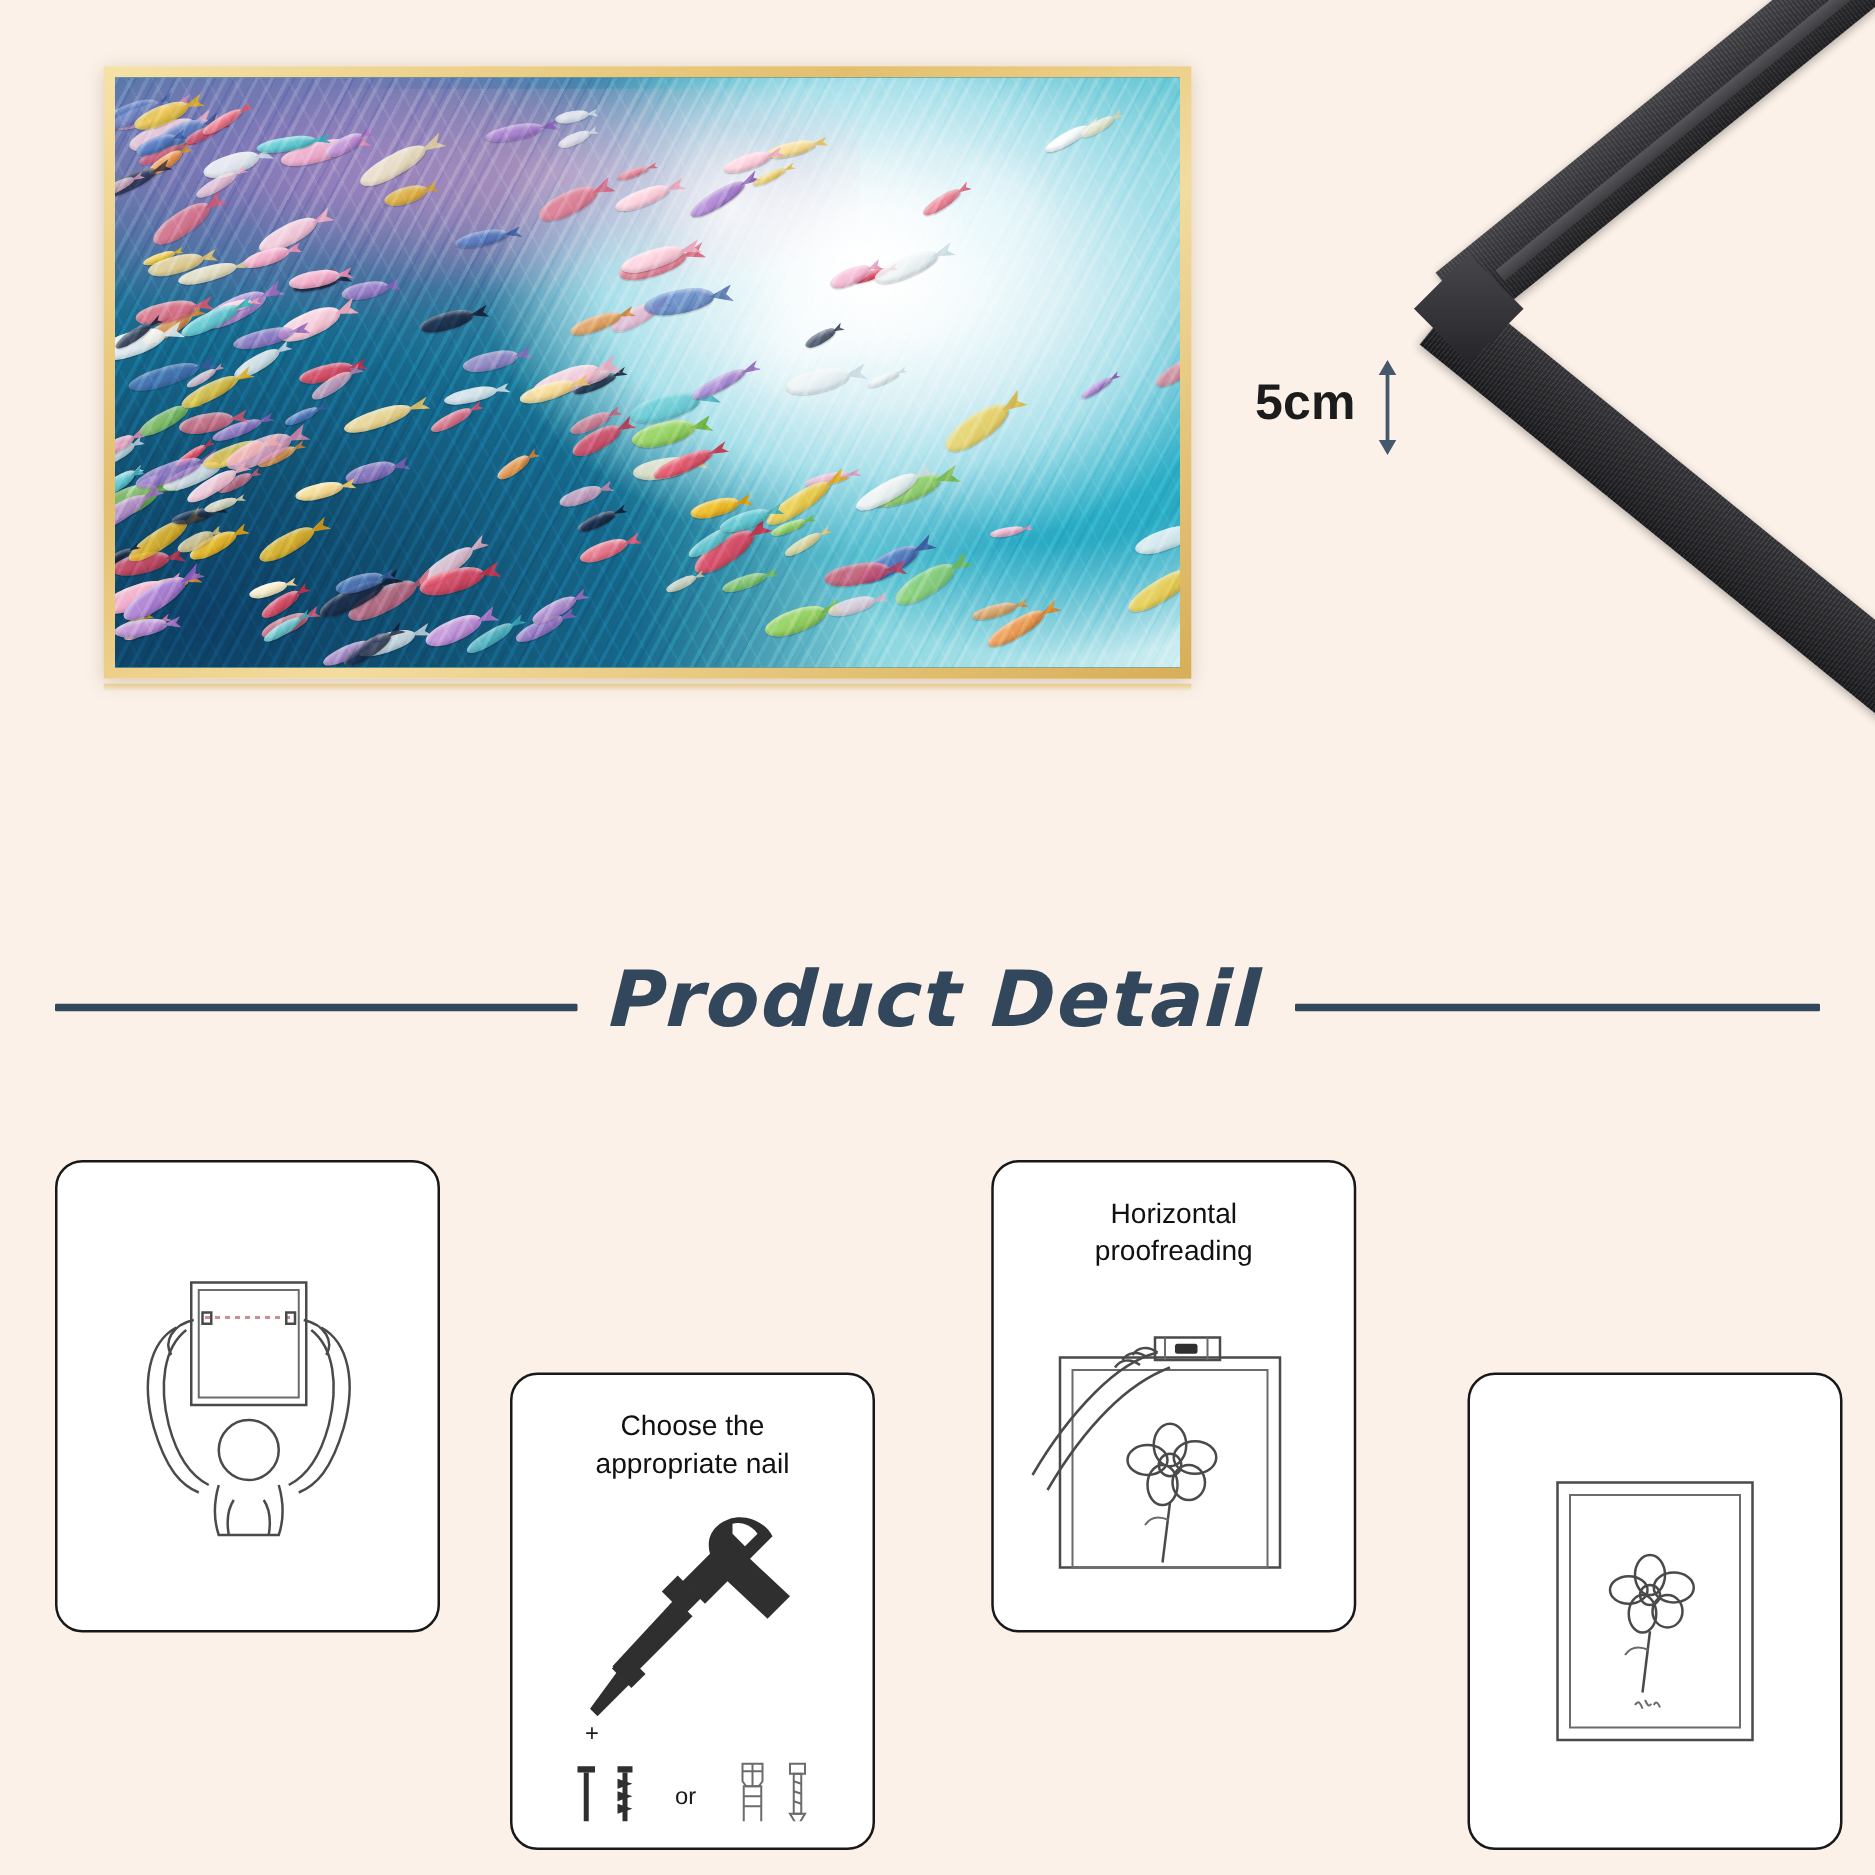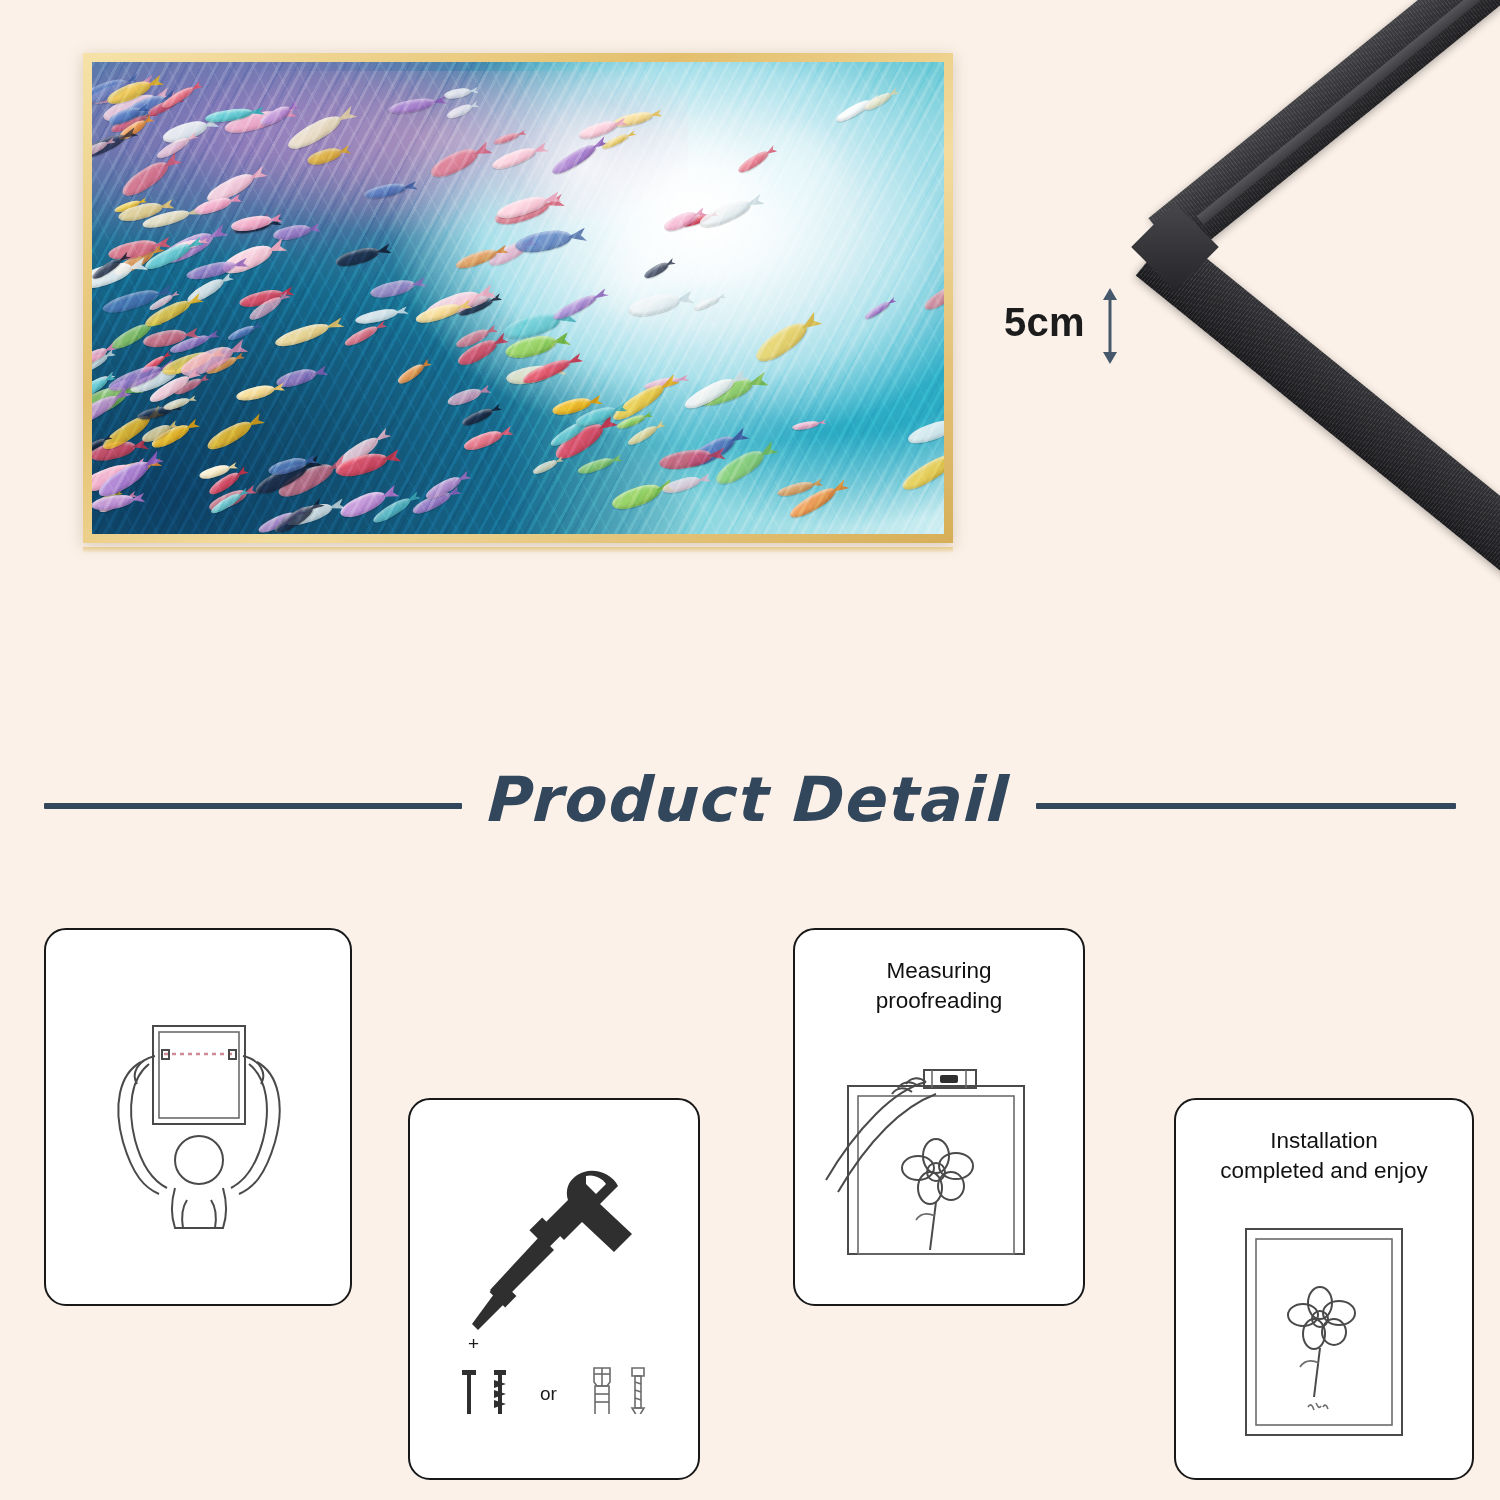--- a/index.html
+++ b/index.html
@@ -925,20 +925,22 @@
       <circle class="ln" cx="116" cy="158" r="24"></circle>
 
       <path class="ln" d="M92 186 C88 200 88 214 92 226 L140 226 C144 214 144 200 140 186"></path>
       <path class="ln" d="M100 226 C98 214 100 204 104 198"></path>
       <path class="ln" d="M132 226 C134 214 132 204 128 198"></path>
     </svg>
   </div>
 </div>
 
 <div class="card" id="card2">
+  <div class="cap">Choose the
+appropriate nail</div>
   <div class="art">
     <svg width="236" height="250" viewBox="0 0 236 250">
       <g>
 
         <path class="dk" d="M148 8 C160 4 176 10 182 22 L164 40 L196 70 L178 88 L146 58 L128 76 L110 58 L132 36 C128 22 136 12 148 8 Z"></path>
 
         <path fill="#ffffff" d="M150 12 C158 10 166 14 170 20 L160 30 L150 20 Z"></path>
 
         <rect class="dk" x="96" y="60" width="26" height="18" transform="rotate(45 109 69)"></rect>
         <path class="dk" d="M104 72 L118 86 L66 138 L54 126 Z"></path>
@@ -972,21 +974,21 @@
         <path d="M196 244 l12 0 -6 10 z"></path>
         <line x1="199" y1="218" x2="205" y2="220"></line>
         <line x1="199" y1="226" x2="205" y2="228"></line>
         <line x1="199" y1="234" x2="205" y2="236"></line>
       </g>
     </svg>
   </div>
 </div>
 
 <div class="card" id="card3">
-  <div class="cap">Measuring
+  <div class="cap">Horizontal
 proofreading</div>
   <div class="art">
     <svg width="250" height="215" viewBox="0 0 250 215">
 
       <rect class="ln" x="34" y="34" width="176" height="168"></rect>
       <rect class="ln-t" x="44" y="44" width="156" height="158"></rect>
 
       <rect class="ln" x="110" y="18" width="52" height="18"></rect>
       <rect class="dk" x="126" y="23" width="18" height="8" rx="2"></rect>
       <line class="ln-t" x1="118" y1="18" x2="118" y2="36"></line>
@@ -1006,22 +1008,20 @@
         <ellipse class="ln" cx="137" cy="134" rx="13" ry="14"></ellipse>
         <circle class="ln" cx="122" cy="120" r="9"></circle>
         <path class="ln" d="M122 150 C120 166 118 182 116 198"></path>
         <path class="ln-t" d="M121 164 C112 160 106 162 102 168"></path>
       </g>
     </svg>
   </div>
 </div>
 
 <div class="card" id="card4">
-  <div class="cap">Installation
-completed and enjoy</div>
   <div class="art">
     <svg width="200" height="230" viewBox="0 0 200 230">
       <rect class="ln" x="22" y="12" width="156" height="206"></rect>
       <rect class="ln-t" x="32" y="22" width="136" height="186"></rect>
       <g>
         <ellipse class="ln" cx="96" cy="86" rx="12" ry="16"></ellipse>
         <ellipse class="ln" cx="115" cy="96" rx="16" ry="12"></ellipse>
         <ellipse class="ln" cx="79" cy="98" rx="15" ry="11"></ellipse>
         <ellipse class="ln" cx="90" cy="117" rx="11" ry="15"></ellipse>
         <ellipse class="ln" cx="110" cy="115" rx="12" ry="13"></ellipse>

